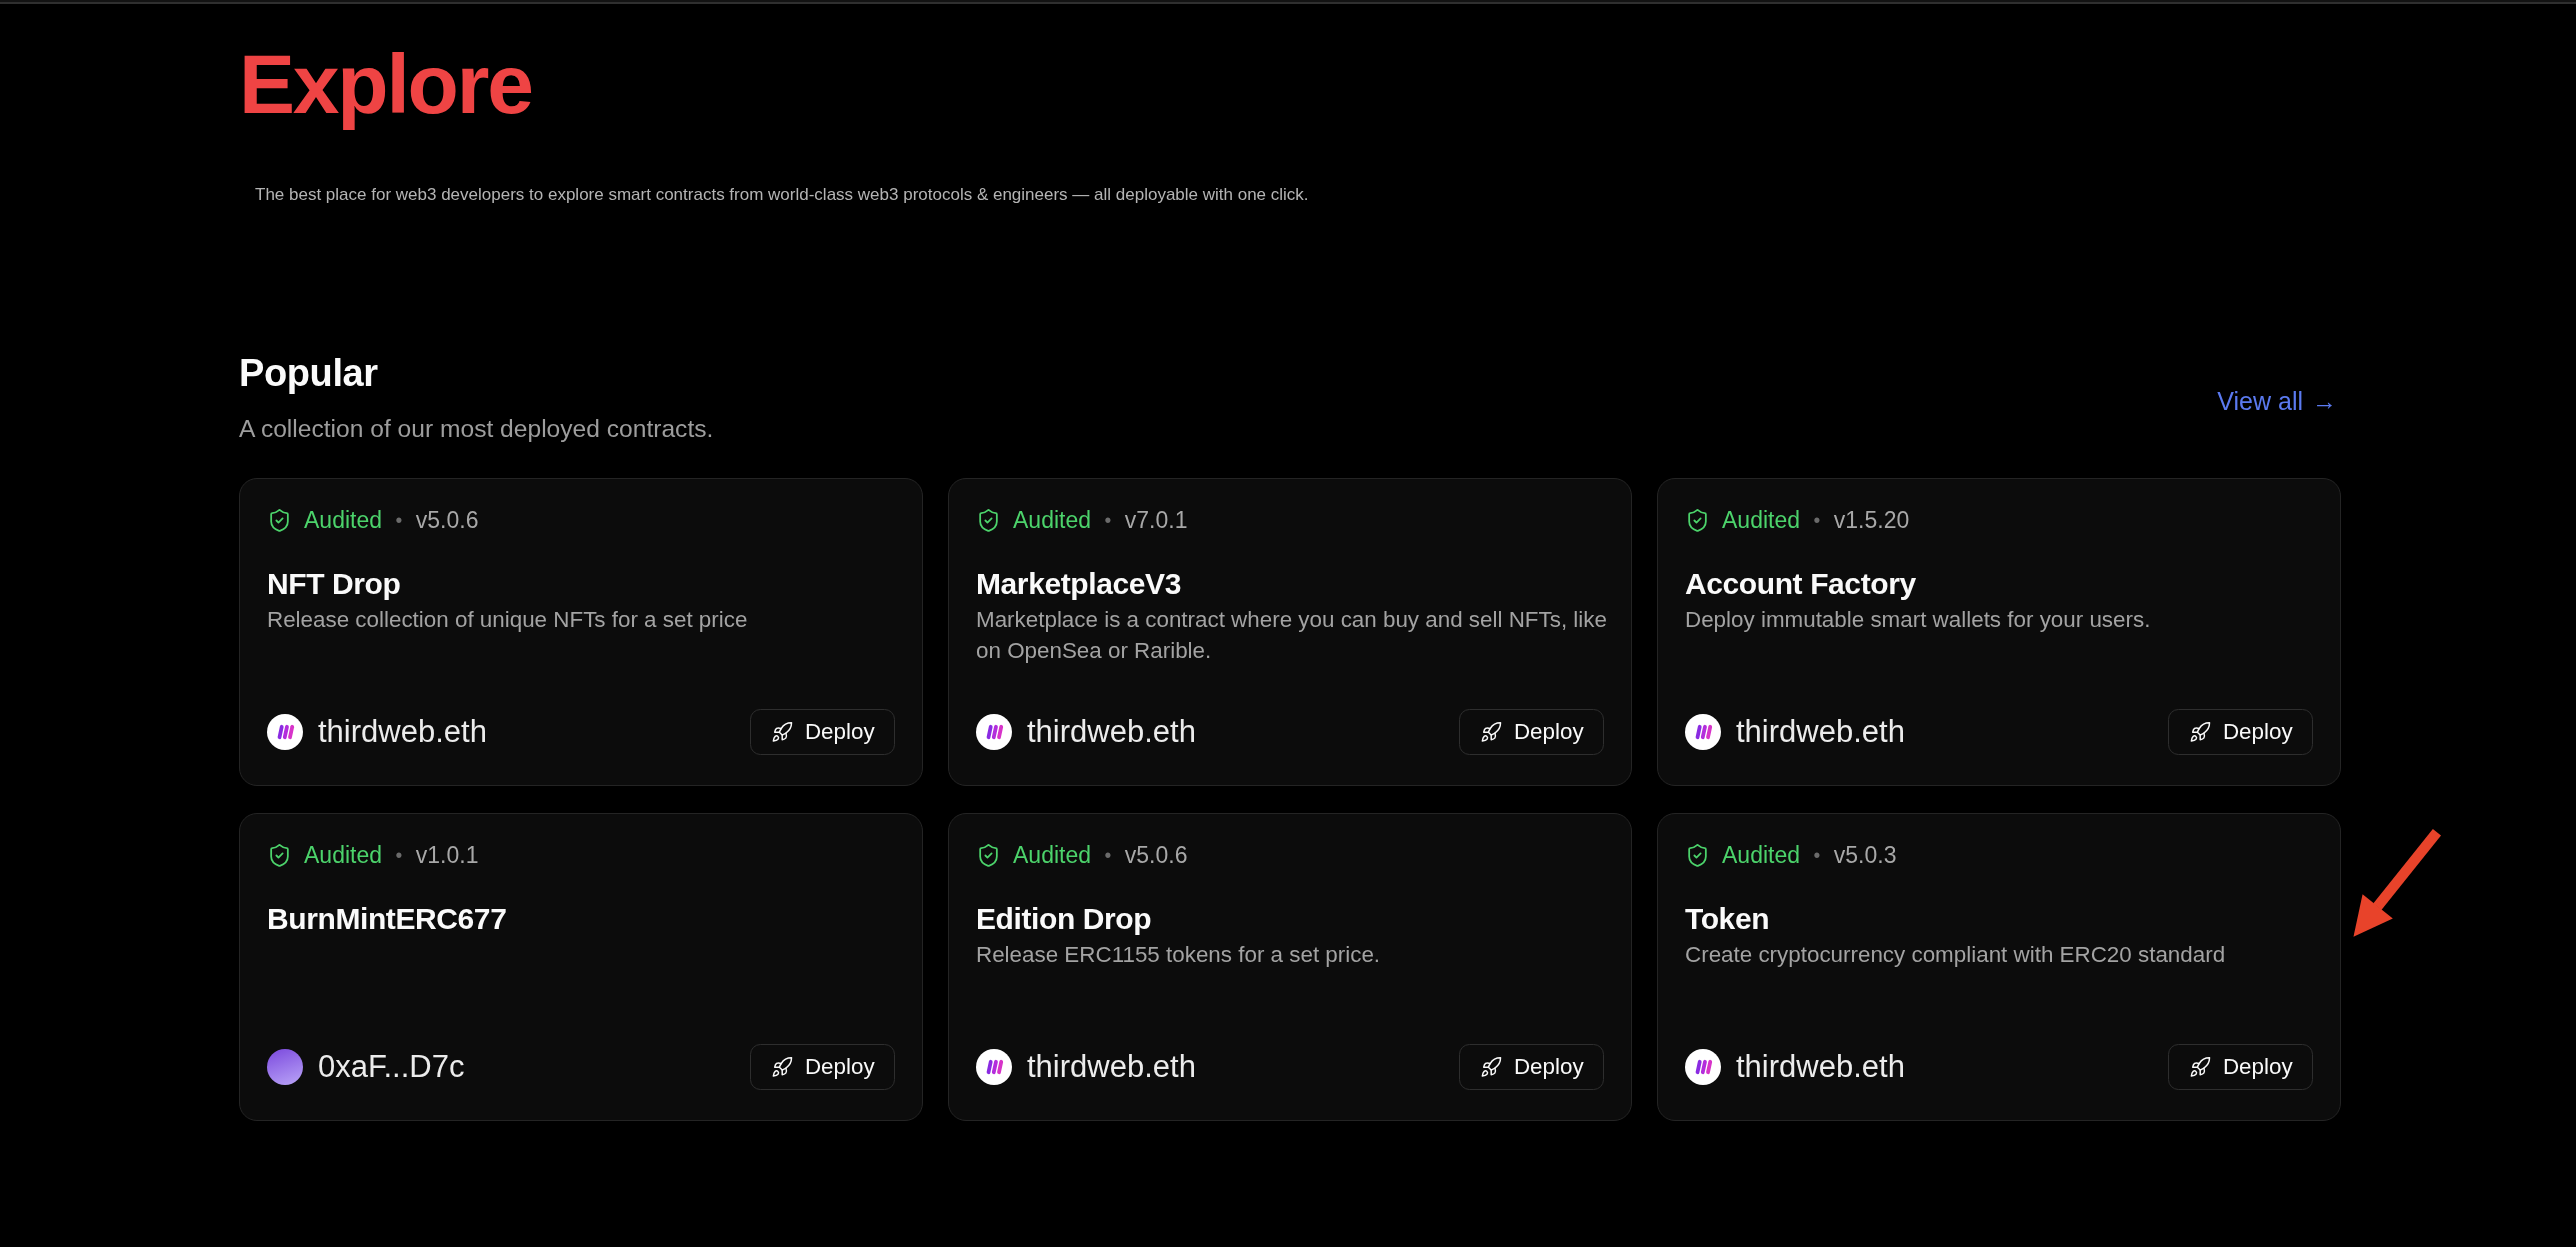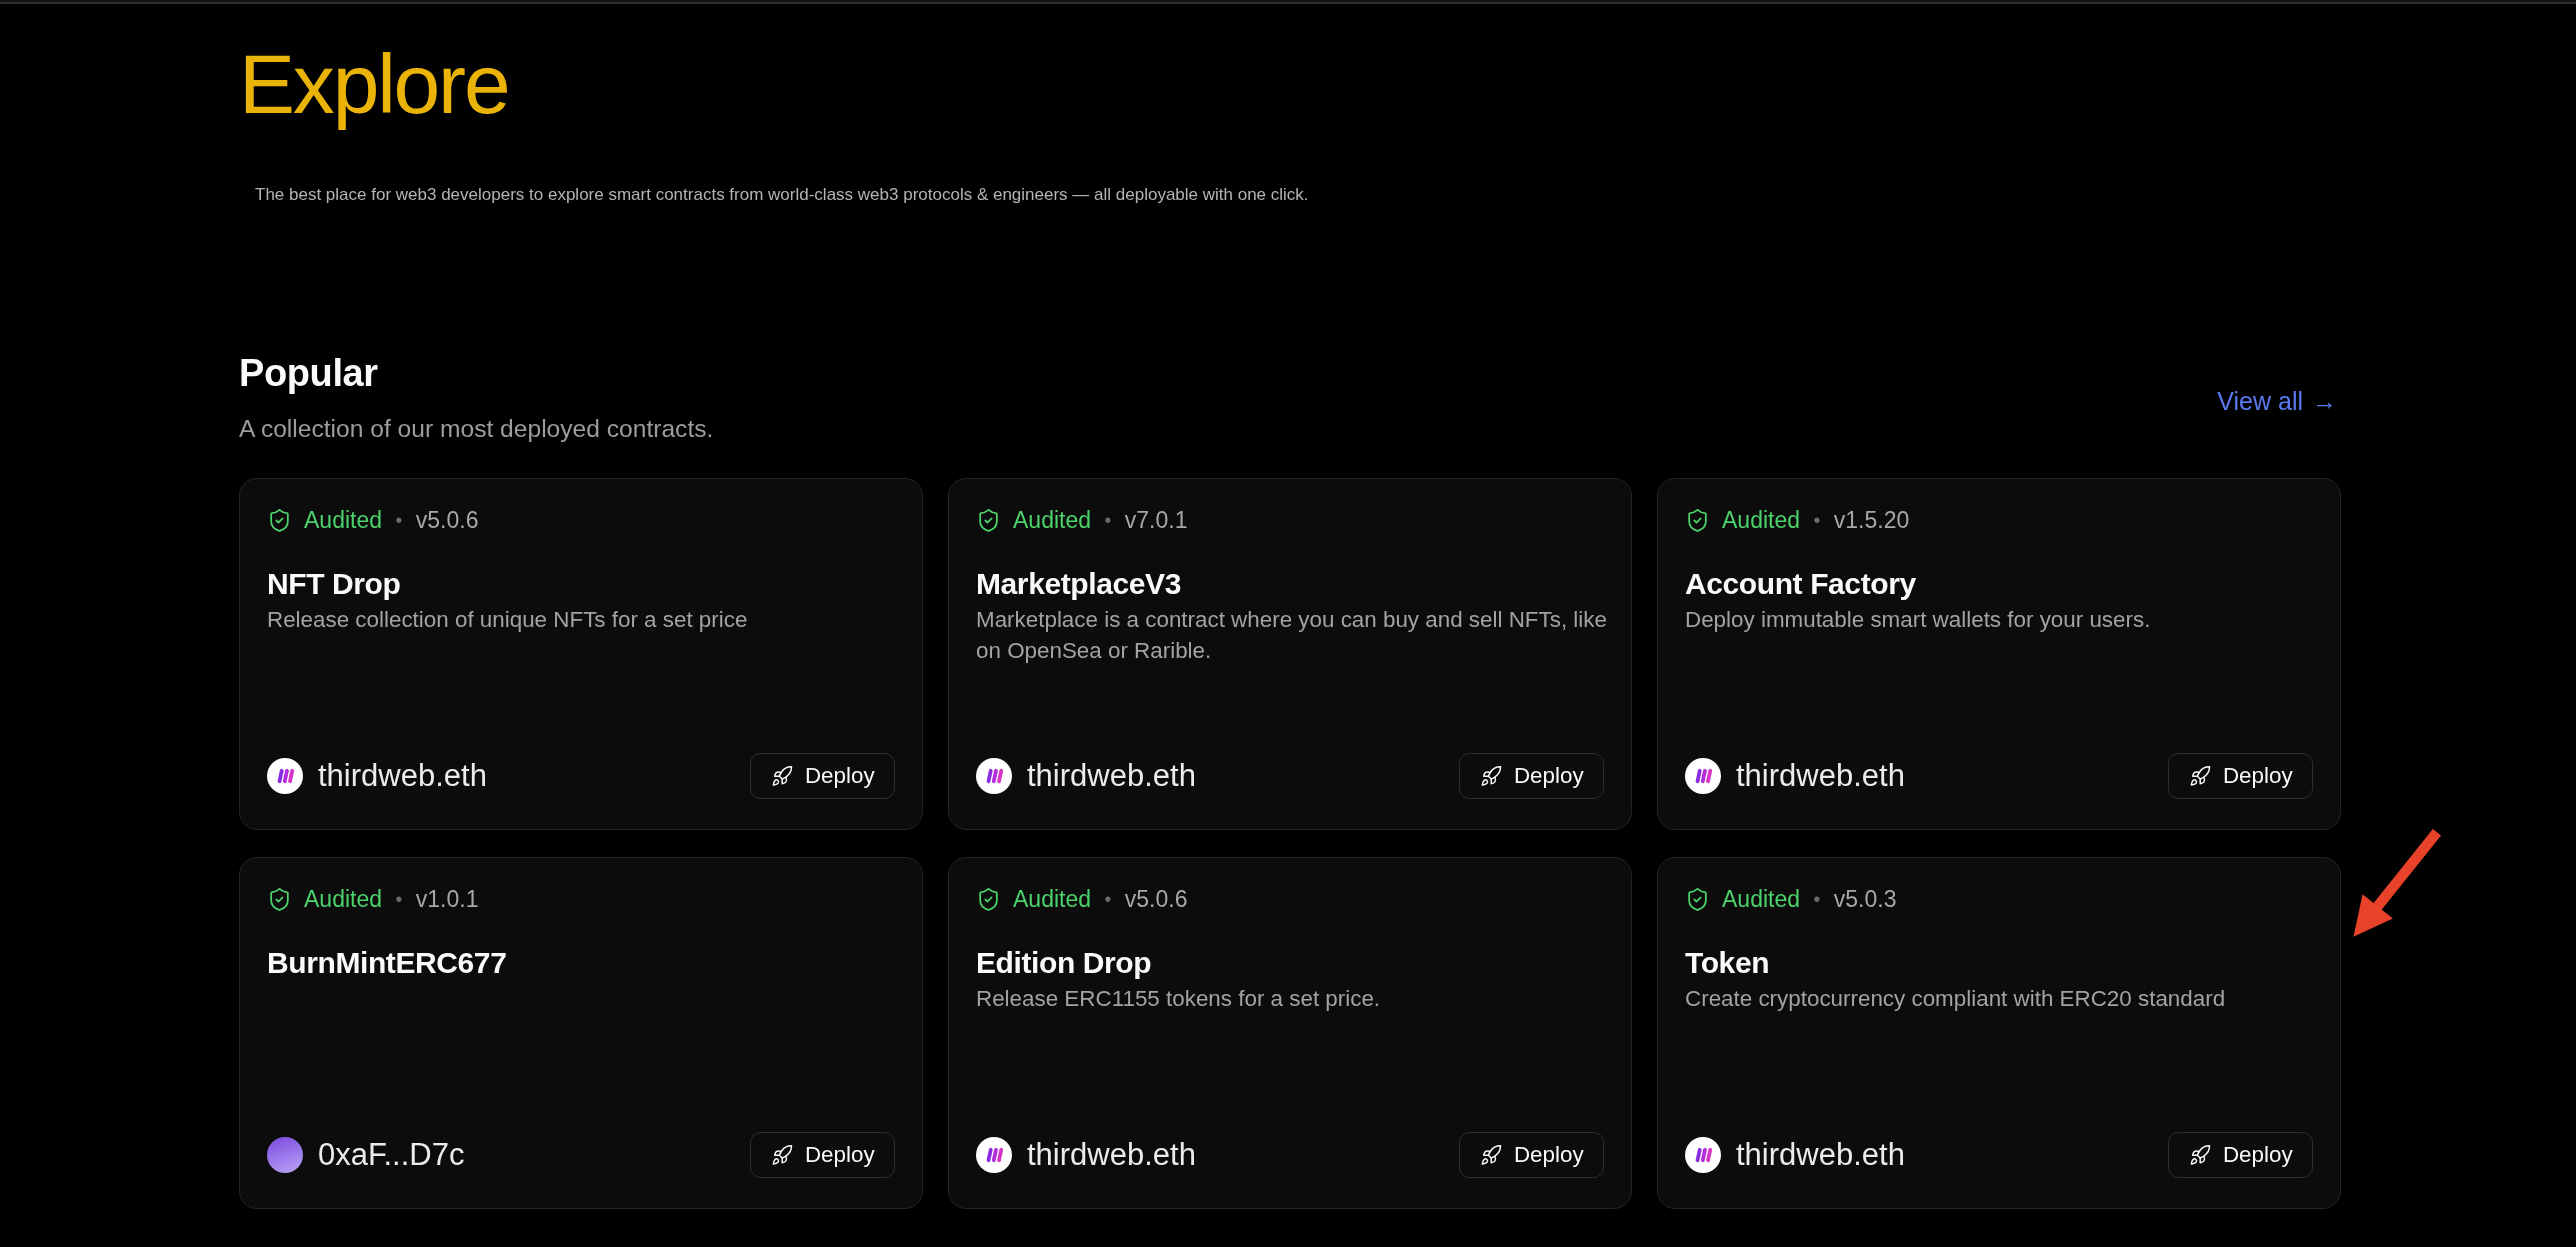--- a/index.html
+++ b/index.html
@@ -20,22 +20,22 @@
     position:relative;
     overflow:hidden;
   }
   .top-hairline{
     position:absolute;top:0;left:0;width:100%;height:3.7px;
     background:#131313;border-bottom:2.2px solid #2f2f2f;
   }
   .content{position:absolute;left:239px;top:0;width:2104px;}
   .page-title{
     position:absolute;top:36px;left:0;
-    font-size:84px;font-weight:400;letter-spacing:-2.2px;margin:0;
-    color:#eab308;
+    font-size:84px;font-weight:700;letter-spacing:-2.2px;margin:0;
+    color:#ef4444;
   }
   .page-subtitle{
     position:absolute;top:158px;left:0;margin:16px;
     font-size:17px;line-height:42px;color:#b4b4b4;
     max-width:1119px;font-weight:400;
   }
   .popular-heading{
     position:absolute;top:352px;left:0;margin:0;
     font-size:38px;font-weight:700;letter-spacing:-0.4px;color:#fafafa;
   }
@@ -49,21 +49,21 @@
     display:flex;align-items:center;gap:9px;
     cursor:pointer;text-decoration:none;
   }
   .cards-grid{
     position:absolute;top:478px;left:0;
     display:grid;
     grid-template-columns:684px 684px 684px;
     column-gap:25px;row-gap:27px;
   }
   .card{
-    width:684px;height:352px;
+    width:684px;height:308px;
     background:var(--card-bg);
     border:1.5px solid var(--card-border);
     border-radius:18px;
     position:relative;
     cursor:pointer;
   }
   .badge-row{
     position:absolute;left:27px;top:28px;
     display:flex;align-items:center;gap:12px;
     font-size:23px;

